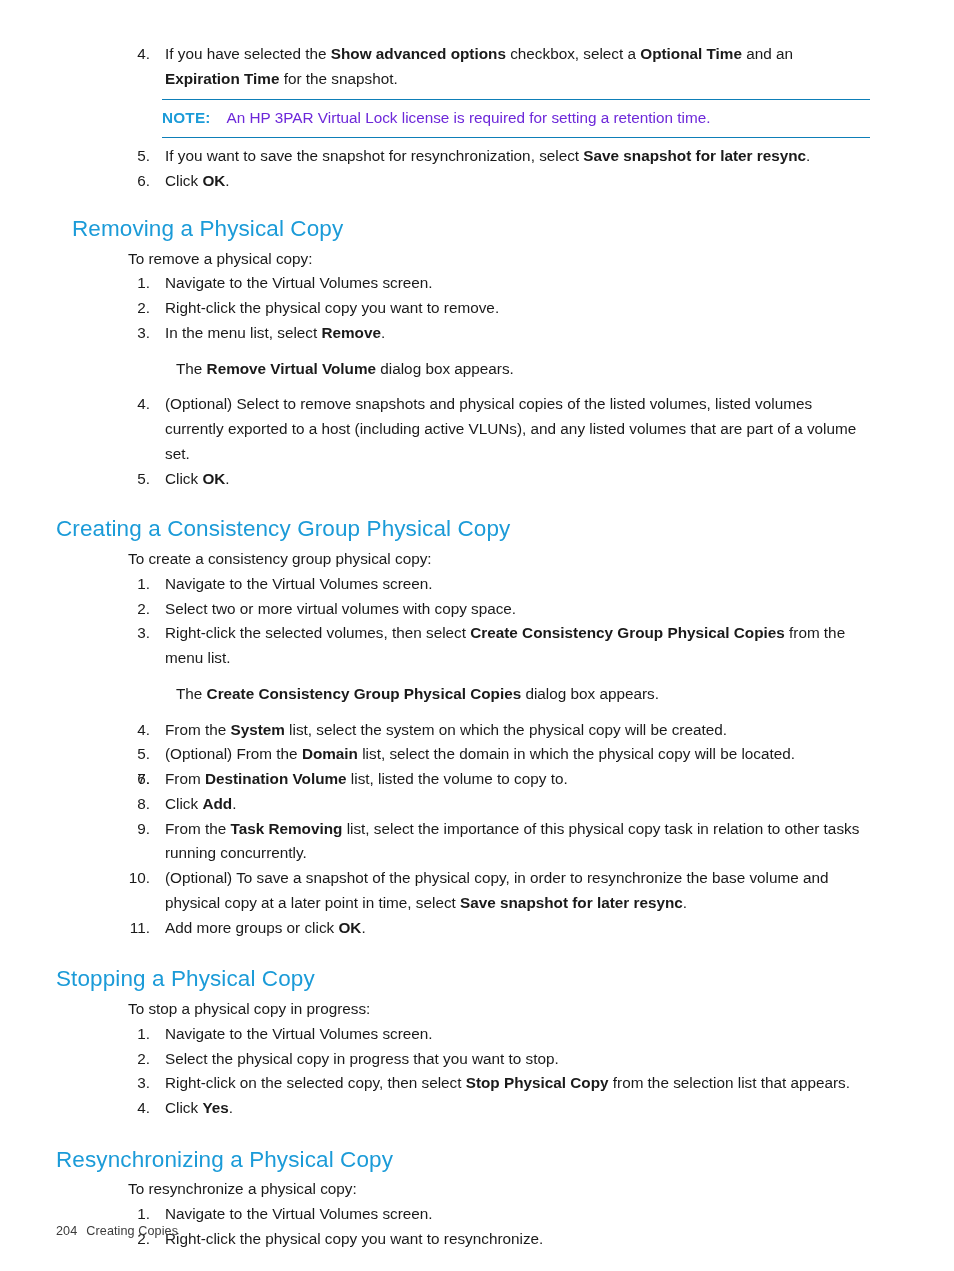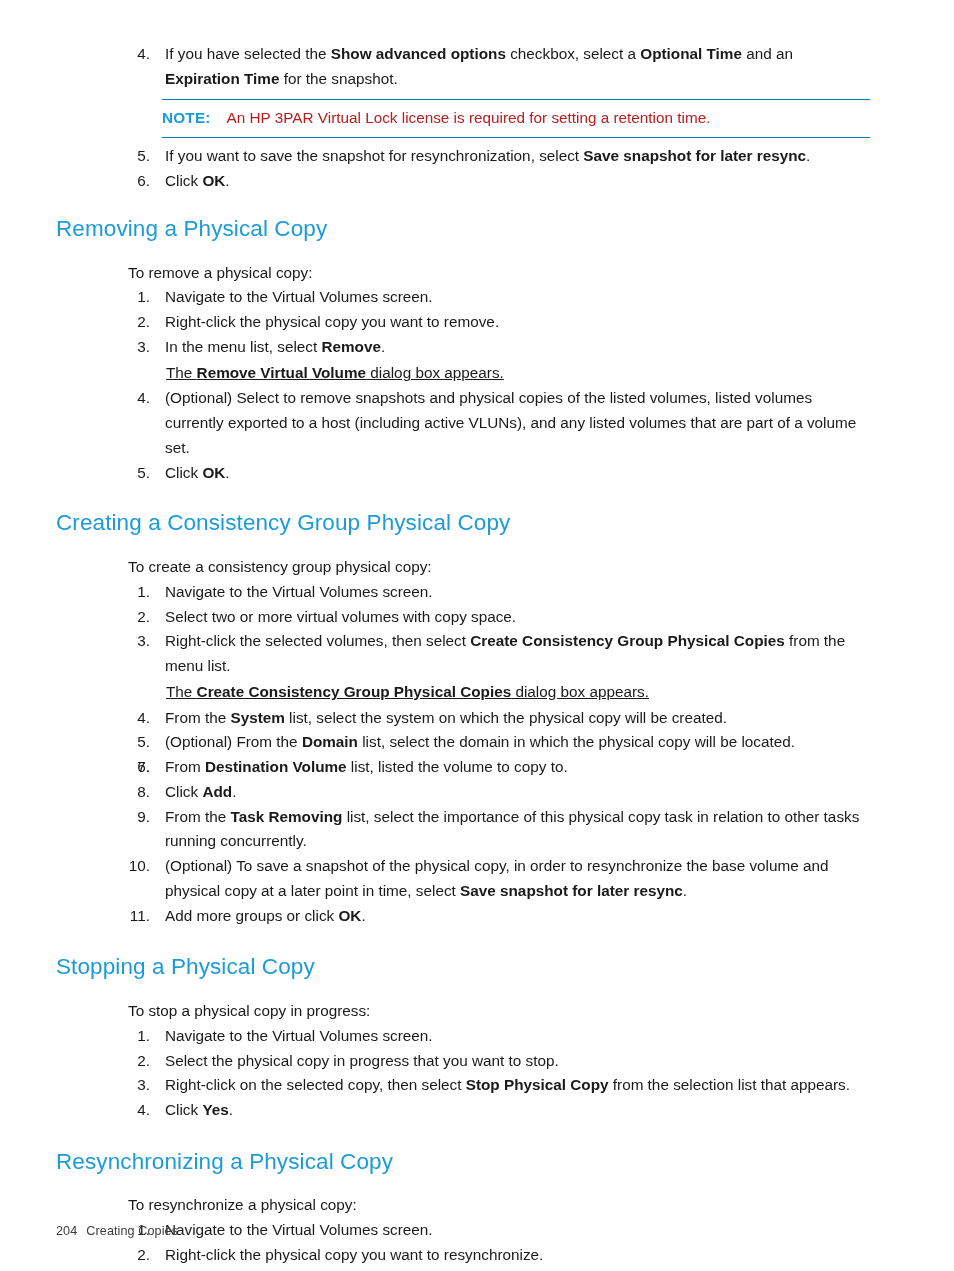--- a/index.html
+++ b/index.html
@@ -34,34 +34,34 @@
   
   .h1 {
     color: #1b9bd8;
     font-size: 22.5px;
     font-weight: 400;
     line-height: 1.18;
     letter-spacing: 0.1px;
     margin: 0;
     padding: 0;
   }
-  .sec-removing  { margin-top: 22px; }
+  .sec-removing  { margin-top: 22px; margin-left: 16px; }
   .sec-creating  { margin-top: 25px; }
   .sec-stopping  { margin-top: 26px; }
   .sec-resync    { margin-top: 26px; }
 
   
   .lead {
     margin: 0;
     padding: 0 0 0 72px;
     font-size: 15.3px;
     line-height: 1.62;
     color: #1a1a1a;
   }
-  .lead.first { margin-top: 18px; }
+  .lead.first { margin-top: 4px; }
 
   
   ol.steps {
     list-style: none;
     margin: 0;
     padding: 0;
   }
   ol.steps > li {
     position: relative;
     padding-left: 109px;
@@ -78,23 +78,22 @@
     font-size: 15.3px;
     line-height: 1.62;
     color: #1a1a1a;
   }
   ol.steps > li > .txt { display: block; }
 
   .sub-para {
     padding-left: 109px;
     font-size: 15.3px;
     line-height: 1.62;
-    margin: 1px;
-    color: #1a1a1a;
-    text-decoration: underline;
+    margin: 11px;
+    color: #1a1a1a;
   }
 
   b, strong { font-weight: 700; }
 
   
   .note {
     margin: 7px 0 6px 0;
     margin-left: 106px;
     width: 708px;
     border-top: 1.6px solid #0e7fb8;
@@ -102,21 +101,21 @@
     padding: 7px 0 8px 0;
     font-size: 15.3px;
     line-height: 1.5;
   }
   .note .note-label {
     color: #1b9bd8;
     font-weight: 700;
     letter-spacing: 0.2px;
   }
   .note .note-text {
-    color: #b91c1c;
+    color: #6d28d9;
   }
   .note-gap { display: inline-block; width: 16px; }
 
   
   .footer {
     position: absolute;
     left: 56px;
     top: 1224px;
     font-size: 12.6px;
     color: #3b3b3b;

